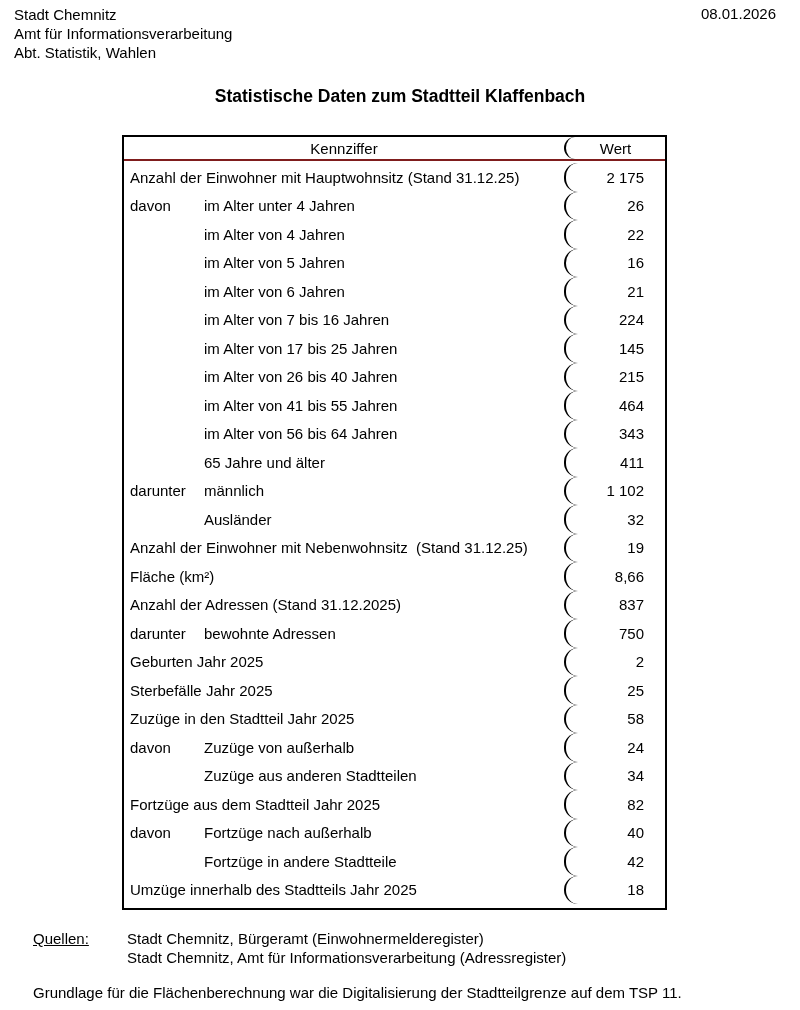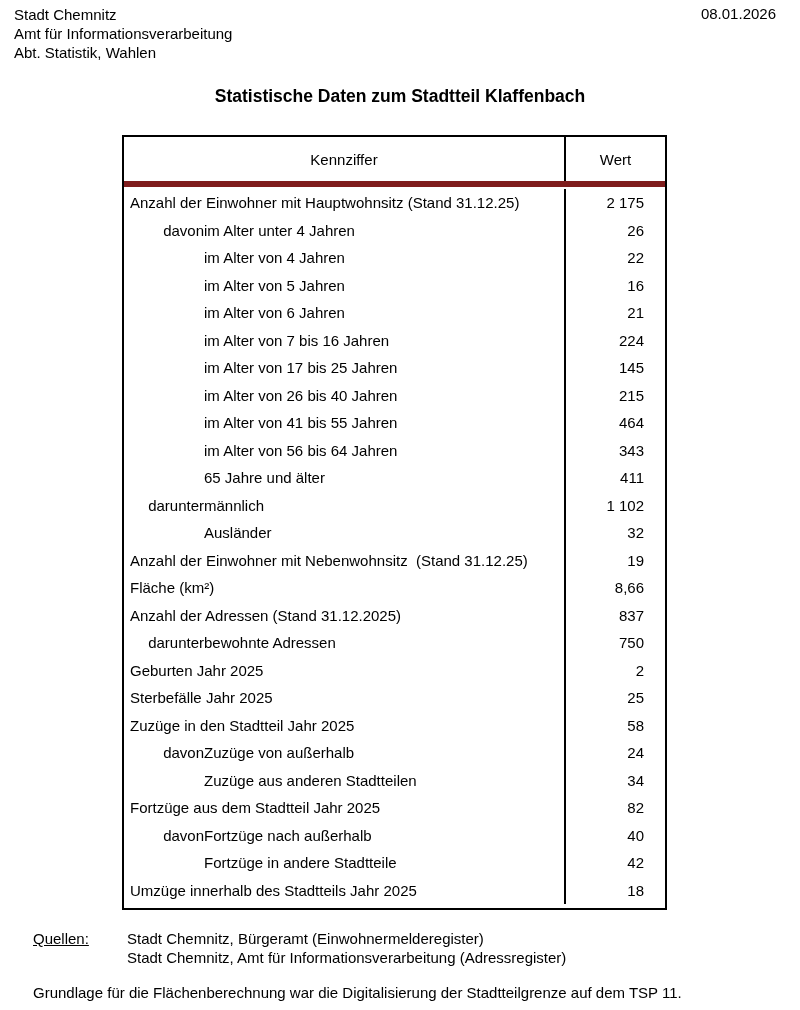--- a/index.html
+++ b/index.html
@@ -27,38 +27,38 @@
   }
 
   .stat-table {
     position:absolute; left:122px; top:135px;
     width:545px; height:775px;
     border:2px solid #000;
     display:flex; flex-direction:column;
     font-size:15px;
   }
   .thead {
-    flex:none; height:50px;
-    border-bottom:6px solid #7f1d1d;
+    flex:none; height:24px;
+    border-bottom:2px solid #7f1d1d;
     display:flex;
   }
   .tbody {
     flex:1 1 auto;
     display:flex; flex-direction:column;
     padding:2px 0 4px 0;
-    text-align:right;
   }
   .row { flex:1 1 0; display:flex; min-height:0; }
   .cell { display:flex; align-items:center; overflow:hidden; }
   .cell.label { flex:1 1 auto; padding-left:6px; }
   .cell.value {
     flex:none; width:101px;
     border-left:2px solid #000;
     justify-content:flex-end;
     padding-right:21px;
+    border-radius:14px;
   }
   .thead .cell.label { justify-content:center; padding-left:0; }
   .thead .cell.value { justify-content:center; padding-right:0; }
   .prefix { flex:none; width:74px; white-space:pre; }
   .lbl { white-space:pre; }
 
   .sources {
     position:absolute; left:33px; top:929px;
     font-size:15px; line-height:19px;
     display:flex;

